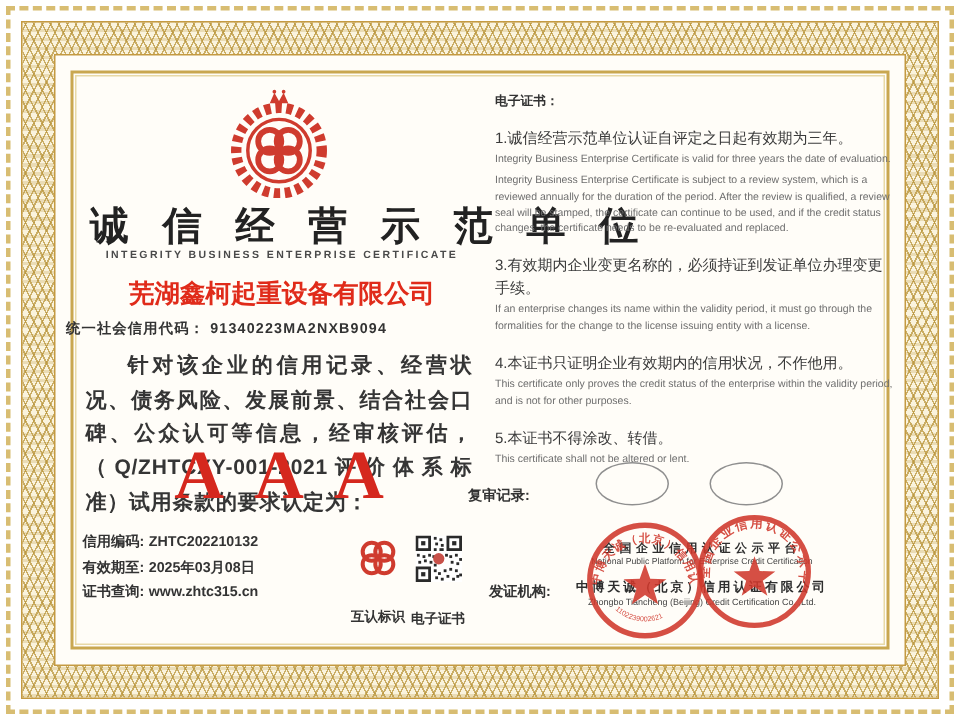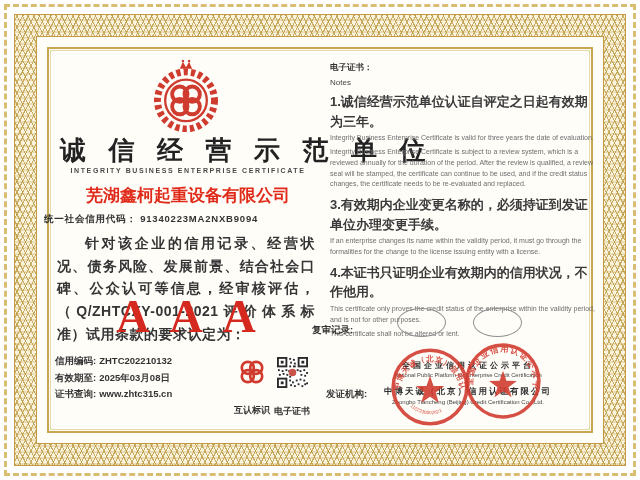--- a/index.html
+++ b/index.html
@@ -56,21 +56,21 @@
   .info-row .lbl{margin-right:3px;}
   .mini-stamp{position:absolute;top:357px;text-align:center;}
   .mini-stamp.mutual{left:222px;width:60px;}
   .mini-stamp.ecert{left:262px;width:60px;}
   .mini-stamp .cap{font-size:9px;font-weight:bold;color:#333;margin-top:13px;white-space:nowrap;}
 
   
   .notes{position:absolute;left:330px;top:62px;width:268px;}
   .notes .h-zh{font-size:8.5px;font-weight:bold;color:#333;margin:0 0 4px 0;}
   .notes .h-en{font-size:8px;color:#444;margin:0 0 4px 0;}
-  .notes p.zh{font-size:13px;font-weight:bold;color:#3a3a3a;line-height:1.5;margin:5px 0 2px 0;}
+  .notes p.zh{font-size:10px;font-weight:normal;color:#3a3a3a;line-height:1.5;margin:11px 0 2px 0;}
   .notes p.en{font-size:7px;color:#6e6e6e;line-height:1.55;margin:2px 0 3px 0;}
 
   .review-label{position:absolute;left:312px;top:324px;font-size:9.5px;font-weight:bold;color:#333;}
   .oval{position:absolute;width:47px;height:27px;border:1.5px solid #8f8f8f;border-radius:50%;background:transparent;}
   .oval.o1{left:397px;top:308px;}
   .oval.o2{left:473px;top:308px;}
 
   .issuer-label{position:absolute;left:326px;top:388px;font-size:9.5px;font-weight:bold;color:#333;}
   .authority{position:absolute;left:368px;top:360px;width:200px;text-align:center;}
   .authority .a-cn1{font-size:8px;font-weight:bold;letter-spacing:3px;color:#2e2e2e;white-space:nowrap;}
@@ -183,29 +183,29 @@
         <rect x="26" y="30" width="2" height="2"></rect>
       <rect x="29" y="28" width="2" height="2"></rect>
     </g>
     <circle cx="16.5" cy="16.5" r="4" fill="#c8514a"></circle>
   </svg>
   <div class="cap">电子证书</div>
 </div>
 
 <div class="notes">
   <p class="h-zh">电子证书：</p>
-  <p class="h-en">Notes</p>
 
   <p class="zh">1.诚信经营示范单位认证自评定之日起有效期为三年。</p>
   <p class="en">Integrity Business Enterprise Certificate is valid for three years the date of evaluation.</p>
   <p class="en">Integrity Business Enterprise Certificate is subject to a review system, which is a reviewed annually for the duration of the period. After the review is qualified, a review seal will be stamped, the certificate can continue to be used, and if the credit status changes, the certificate needs to be re-evaluated and replaced.</p>
   <p class="zh">3.有效期内企业变更名称的，必须持证到发证单位办理变更手续。</p>
   <p class="en">If an enterprise changes its name within the validity period, it must go through the formalities for the change to the license issuing entity with a license.</p>
   <p class="zh">4.本证书只证明企业有效期内的信用状况，不作他用。</p>
   <p class="en">This certificate only proves the credit status of the enterprise within the validity period, and is not for other purposes.</p>
+  <p class="zh">5.本证书不得涂改、转借。</p>
   <p class="en">This certificate shall not be altered or lent.</p>
 </div>
 
 <div class="review-label">复审记录:</div>
 <div class="oval o1"></div>
 <div class="oval o2"></div>
 
 <div class="issuer-label">发证机构:</div>
 <div class="authority">
   <div class="a-cn1">全国企业信用认证公示平台</div>

